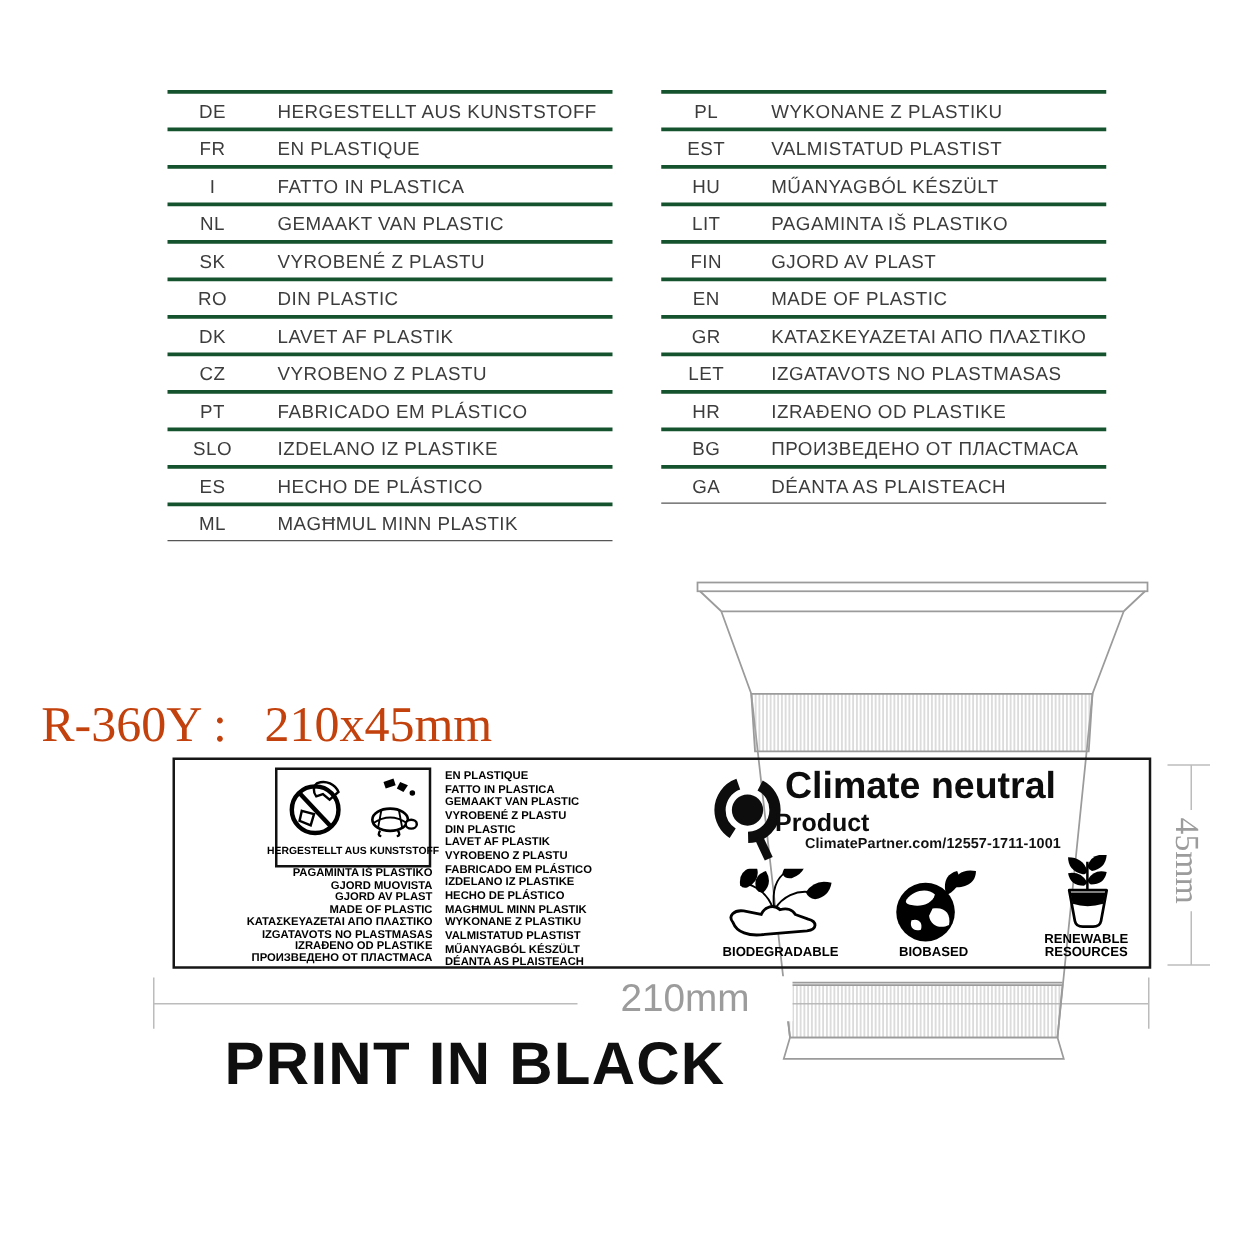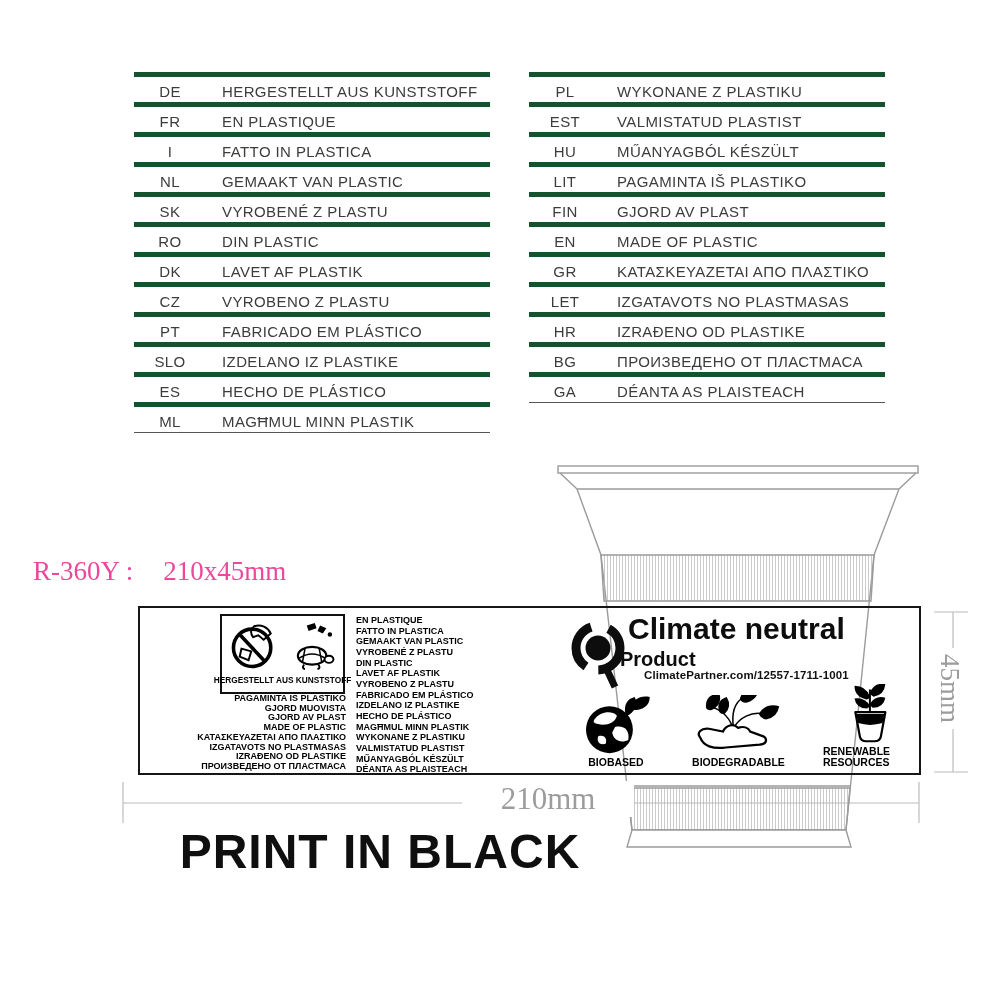--- a/index.html
+++ b/index.html
@@ -3,28 +3,28 @@
 <meta charset="utf-8">
 <style>
   html,body{margin:0;padding:0;background:#fff;}
   .canvas{position:relative;width:1000px;height:1000px;background:#fff;overflow:hidden;
           font-family:"Liberation Sans",sans-serif;color:#3a3a3a;}
 
   
   .lang-table{position:absolute;width:356px;border-bottom:1px solid #565656;}
   .table-left{left:134px;top:72px;}
   .table-right{left:529px;top:72px;}
-  .lang-row{display:flex;height:30px;box-sizing:border-box;border-top:5px solid #14532d;
+  .lang-row{display:flex;height:30px;box-sizing:border-box;border-top:3px solid #14532d;
             line-height:29px;font-size:15px;letter-spacing:.4px;color:#3c3c3c;}
   .lang-code{width:72px;text-align:center;flex:none;}
   .lang-text{margin-left:16px;white-space:nowrap;}
 
   
   .product-title{position:absolute;left:33px;top:556px;font-family:"Liberation Serif",serif;
-                 font-size:27px;color:#ec4899;white-space:nowrap;}
+                 font-size:40px;color:#c2410c;white-space:nowrap;}
   .product-title .size{margin-left:30px;}
 
   
   .drawing{position:absolute;left:0;top:0;z-index:1;}
 
   
   .label-box{position:absolute;left:138px;top:606px;width:783px;height:169px;z-index:2;
              border:2px solid #161616;box-sizing:border-box;}
   .icon-box{position:absolute;left:80px;top:6px;width:125px;height:80px;border:2px solid #111;
             box-sizing:border-box;display:flex;flex-direction:column;align-items:center;}
@@ -35,26 +35,26 @@
   .col-mid{left:216px;top:7px;width:158px;text-align:left;font-size:9px;line-height:10.65px;}
 
   .climate-logo{position:absolute;left:426px;top:9px;}
   .climate-title{position:absolute;left:488px;top:4px;font-size:30px;font-weight:bold;color:#0d0d0d;white-space:nowrap;}
   .climate-subtitle{position:absolute;left:480px;top:40px;font-size:20px;font-weight:bold;color:#0d0d0d;}
   .climate-url{position:absolute;left:504px;top:61px;font-size:11.5px;font-weight:bold;color:#111;letter-spacing:.1px;}
 
   .eco-row{position:absolute;left:438px;top:76px;width:337px;display:flex;
            justify-content:space-between;align-items:flex-end;}
   .eco-item{display:flex;flex-direction:column;align-items:center;}
-  .eco-label{font-size:10.5px;font-weight:bold;color:#000;text-align:left;line-height:11px;margin-top:2px;}
+  .eco-label{font-size:10.5px;font-weight:bold;color:#000;text-align:center;line-height:11px;margin-top:2px;}
   .eco-label.wrap{width:92px;}
 
   
   .dim-width{position:absolute;left:462px;top:781px;width:172px;text-align:center;z-index:1;
-             font-family:Liberation Serif, serif;font-size:31px;color:#9c9c9c;background:#fff;}
+             font-family:Liberation Sans, sans-serif;font-size:31px;color:#9c9c9c;background:#fff;}
   .dim-height{position:absolute;left:934px;top:648px;z-index:1;writing-mode:vertical-rl;
               font-family:"Liberation Serif",serif;font-size:27px;color:#9c9c9c;background:#fff;padding:6px 0;}
 
   
   .footer{position:absolute;left:145px;top:826px;width:470px;text-align:center;z-index:2;
           font-weight:bold;color:#0f0f0f;letter-spacing:1px;}
   .footer .l1{font-size:40px;line-height:52px;}
   .footer .l2{font-size:48px;line-height:52px;}
 </style>
 </head>
@@ -278,46 +278,46 @@
       <circle cx="32" cy="31" r="22" fill="none" stroke="#0d0d0d" stroke-width="9" stroke-dasharray="58 13 49 18" stroke-dashoffset="24"></circle>
       <circle cx="32" cy="31" r="12.5" fill="#0d0d0d"></circle>
       <path d="M41 53 L49 70" stroke="#0d0d0d" stroke-width="7"></path>
     </svg>
     <div class="climate-title">Climate neutral</div>
     <div class="climate-subtitle">Product</div>
     <div class="climate-url">ClimatePartner.com/12557-1711-1001</div>
 
     <div class="eco-row">
       <div class="eco-item">
-        <svg width="76" height="60" viewBox="0 0 80 64">
-          <path d="M56 14 C58 4 66 0 76 2 C76 12 68 16 58 16 Z" fill="#000"></path>
-          <path d="M50 20 C48 10 52 4 60 2 C64 10 60 18 52 22 Z" fill="#000"></path>
-          <circle cx="33" cy="37" r="25" fill="#000"></circle>
-          <path d="M17 26 C23 18 35 16 41 22 C39 30 29 33 21 31 C17 30 15 29 17 26 Z" fill="#fff"></path>
-          <path d="M39 34 C49 32 55 38 53 48 C45 52 37 48 36 40 Z" fill="#fff"></path>
-          <path d="M21 44 C27 42 31 46 29 52 C23 54 19 50 21 44 Z" fill="#fff"></path>
-        </svg>
-        <div class="eco-label">BIOBASED</div>
-      </div>
-      <div class="eco-item">
         <svg width="90" height="60" viewBox="0 0 96 64">
           <g fill="none" stroke="#000" stroke-width="1.6">
             <path d="M42 34 C38 22 28 14 16 12"></path>
             <path d="M43 34 C41 18 45 8 53 3"></path>
             <path d="M44 34 C50 24 62 18 74 20"></path>
           </g>
           <path d="M16 12 Q14 -2 30 -4 Q34 8 22 14 Q18 15 16 12 Z" fill="#000" transform="translate(-2,2)"></path>
           <path d="M50 4 Q54 -10 70 -8 Q70 4 58 8 Q52 9 50 4 Z" fill="#000"></path>
           <path d="M70 20 Q78 8 92 12 Q90 24 78 26 Q72 25 70 20 Z" fill="#000"></path>
           <path d="M28 18 Q24 6 36 2 Q42 12 34 20 Q30 21 28 18 Z" fill="#000"></path>
           <path d="M8 46 C3 40 9 35 17 36 L32 39 C35 32 43 30 48 35 C54 33 59 35 61 39 L72 43 C80 45 80 52 71 53 L35 56 C21 58 11 54 8 46 Z" fill="#fff" stroke="#000" stroke-width="2.4"></path>
         </svg>
         <div class="eco-label">BIODEGRADABLE</div>
       </div>
       <div class="eco-item">
+        <svg width="76" height="60" viewBox="0 0 80 64">
+          <path d="M56 14 C58 4 66 0 76 2 C76 12 68 16 58 16 Z" fill="#000"></path>
+          <path d="M50 20 C48 10 52 4 60 2 C64 10 60 18 52 22 Z" fill="#000"></path>
+          <circle cx="33" cy="37" r="25" fill="#000"></circle>
+          <path d="M17 26 C23 18 35 16 41 22 C39 30 29 33 21 31 C17 30 15 29 17 26 Z" fill="#fff"></path>
+          <path d="M39 34 C49 32 55 38 53 48 C45 52 37 48 36 40 Z" fill="#fff"></path>
+          <path d="M21 44 C27 42 31 46 29 52 C23 54 19 50 21 44 Z" fill="#fff"></path>
+        </svg>
+        <div class="eco-label">BIOBASED</div>
+      </div>
+      <div class="eco-item">
         <svg width="68" height="60" viewBox="0 0 72 66">
           <path d="M37 30 C37 18 37 12 37 6" fill="none" stroke="#000" stroke-width="2.2"></path>
           <path d="M37 14 Q33 2 20 2 Q20 14 33 17 Q36 17 37 14 Z" fill="#000"></path>
           <path d="M37 10 Q41 -2 54 0 Q53 12 41 14 Q38 13 37 10 Z" fill="#000"></path>
           <path d="M37 24 Q31 14 20 16 Q22 27 34 27 Q36 26 37 24 Z" fill="#000"></path>
           <path d="M37 22 Q43 12 54 15 Q52 26 40 26 Q38 25 37 22 Z" fill="#000"></path>
           <path d="M21 31 L26 58 Q27 63 33 63 L42 63 Q48 63 49 58 L54 31 Z" fill="#fff" stroke="#000" stroke-width="2.4" stroke-linejoin="round"></path>
           <path d="M22 33 L53 33 L51 43 Q37 47 24 43 Z" fill="#000"></path>
         </svg>
         <div class="eco-label wrap">RENEWABLE RESOURCES</div>

